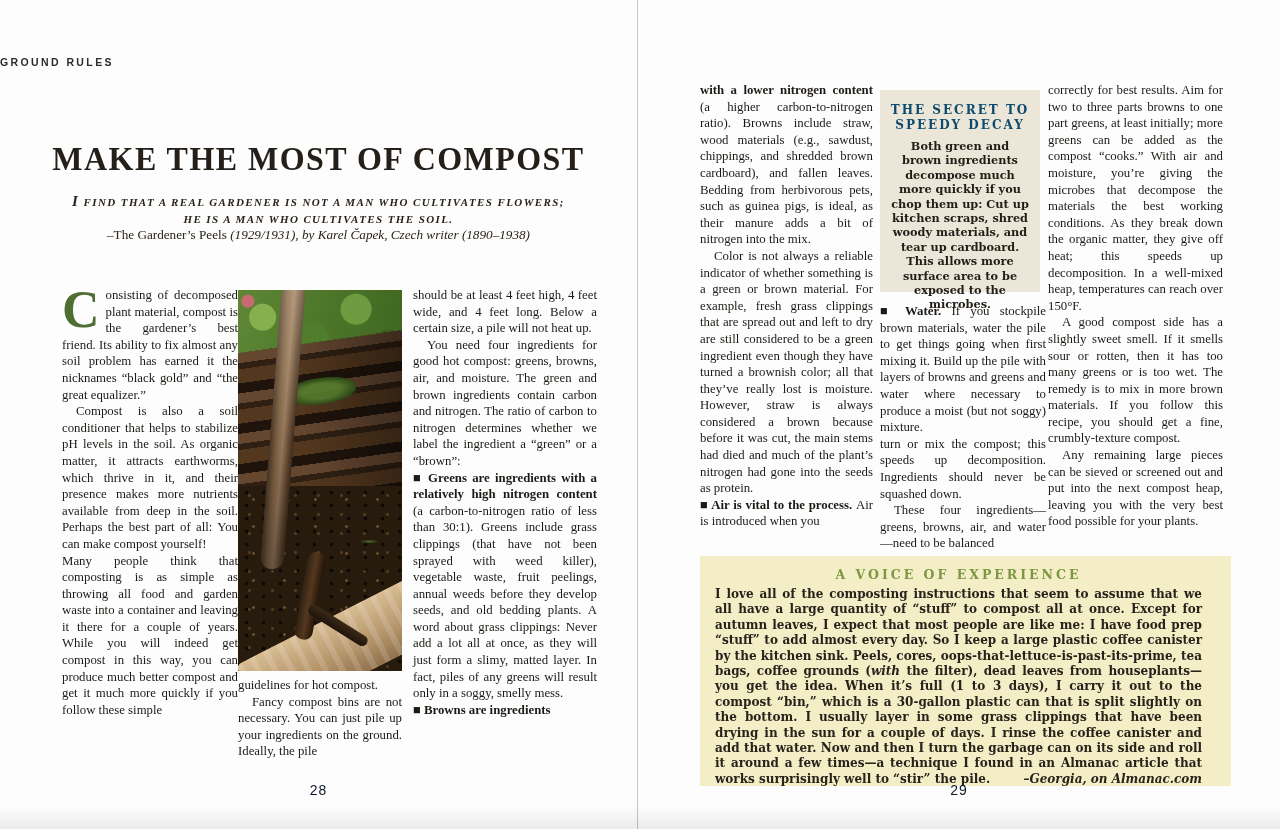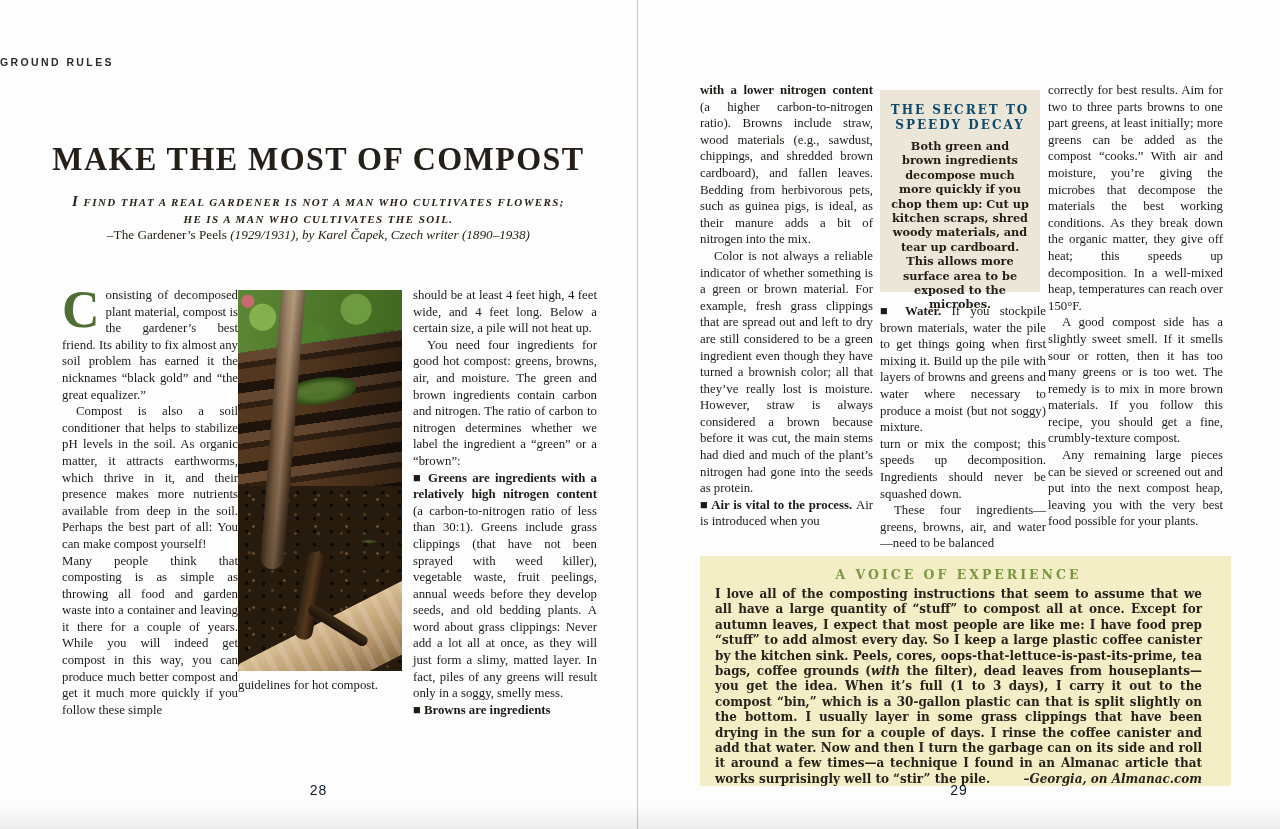--- a/index.html
+++ b/index.html
@@ -139,20 +139,21 @@
   <div class="ph-gap-green"></div>
   <div class="ph-compost"></div>
   <div class="ph-board"></div>
   <div class="ph-handle"></div>
   <div class="ph-handle-low"></div>
   <div class="ph-tine"></div>
 </div>
 
 <div class="col" id="l-col2">
   <p>guidelines for hot compost.</p>
+  <p class="indent">Fancy compost bins are not necessary. You can just pile up your ingredients on the ground. Ideally, the pile</p>
 </div>
 
 <div class="col" id="l-col3">
   <p>should be at least 4 feet high, 4 feet wide, and 4 feet long. Below a certain size, a pile will not heat up.</p>
   <p class="indent">You need four ingredients for good hot compost: greens, browns, air, and moisture. The green and brown ingredients contain carbon and nitrogen. The ratio of carbon to nitrogen determines whether we label the ingredient a “green” or a “brown”:</p>
   <p><span class="seg-b">■ Greens are ingredients with a relatively high nitrogen content </span><span>(a carbon-to-nitrogen ratio of less than 30:1). Greens include grass clippings (that have not been sprayed with weed killer), vegetable waste, fruit peelings, annual weeds before they develop seeds, and old bedding plants. A word about grass clippings: Never add a lot all at once, as they will just form a slimy, matted layer. In fact, piles of any greens will result only in a soggy, smelly mess.</span></p>
   <p><span class="seg-b">■ Browns are ingredients</span></p>
 </div>
 
 <div class="pagenum" id="pn-left">28</div>

